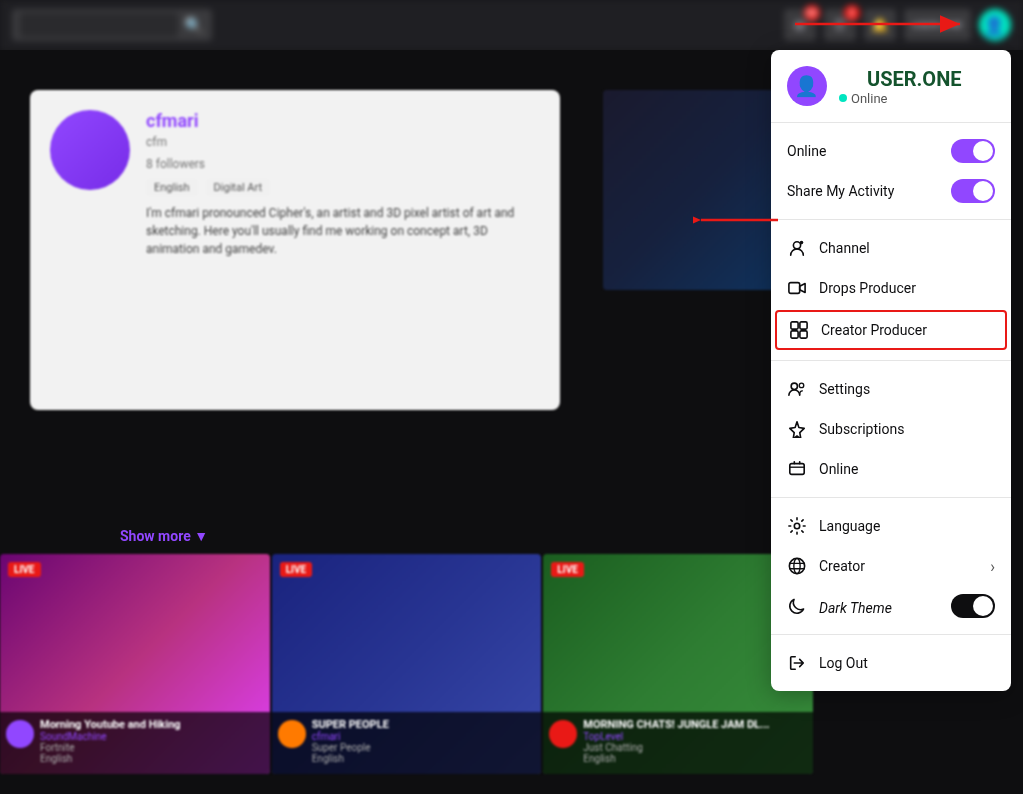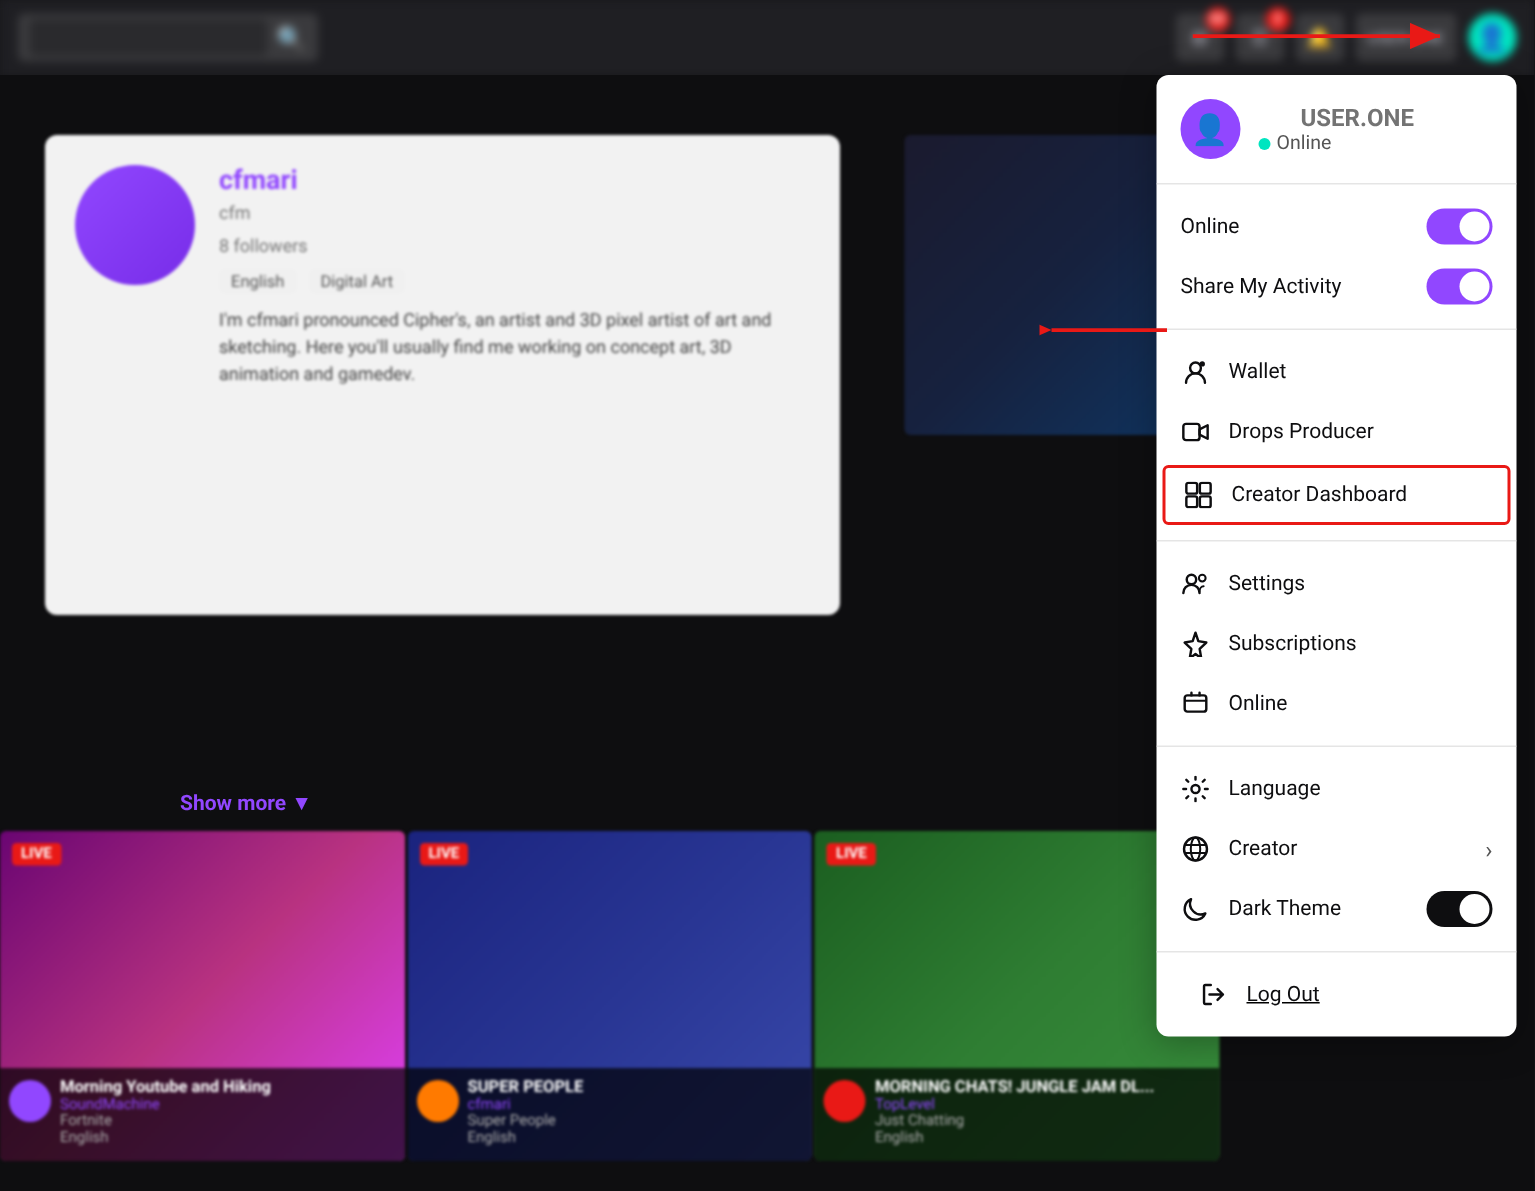--- a/index.html
+++ b/index.html
@@ -240,21 +240,21 @@
       height: 40px;
       border-radius: 50%;
       background: #9147ff;
       display: flex;
       align-items: center;
       justify-content: center;
       flex-shrink: 0;
     }
 
     .menu-user-info { flex: 1; }
-    .menu-username { font-size: 16px; font-weight: bold; color: #737373; padding-left: 28px; }
+    .menu-username { font-size: 20px; font-weight: bold; color: #14532d; padding-left: 28px; }
     .menu-status { font-size: 13px; color: #555; display: flex; align-items: center; gap: 4px; }
     .status-dot { width: 8px; height: 8px; border-radius: 50%; background: #00e5c0; }
 
     .menu-section {
       padding: 8px 0;
       border-bottom: 1px solid #e5e5e5;
     }
 
     .menu-toggle-row {
       display: flex;
@@ -314,21 +314,21 @@
       justify-content: center;
       flex-shrink: 0;
       color: #0e0e10;
       font-size: 16px;
     }
 
     .menu-item-label { font-size: 14px; color: #0e0e10; flex: 1; }
 
     .menu-arrow { color: #555; font-size: 16px; }
 
-    .menu-bottom { padding: 8px 12px; text-decoration: underline; }
+    .menu-bottom { padding: 8px 0; }
 
     
     .arrow-annotation {
       position: absolute;
       z-index: 200;
       pointer-events: none;
     }
 
     .arrow-to-avatar {
       top: 6px;
@@ -471,41 +471,41 @@
 
   <div class="menu-section">
     <div class="menu-item">
       <div class="menu-icon">
         <svg width="18" height="18" viewBox="0 0 20 20" fill="none">
           <circle cx="10" cy="7" r="4" stroke="#0e0e10" stroke-width="1.8"></circle>
           <path d="M3 18c0-3.866 3.134-7 7-7s7 3.134 7 7" stroke="#0e0e10" stroke-width="1.8" stroke-linecap="round"></path>
           <circle cx="15" cy="4" r="2" fill="#0e0e10"></circle>
         </svg>
       </div>
-      <span class="menu-item-label">Wallet</span>
+      <span class="menu-item-label">Channel</span>
     </div>
     <div class="menu-item">
       <div class="menu-icon">
         <svg width="18" height="18" viewBox="0 0 20 20" fill="none">
           <rect x="1" y="4" width="12" height="12" rx="2" stroke="#0e0e10" stroke-width="1.8"></rect>
           <path d="M13 8l6-3v10l-6-3V8z" stroke="#0e0e10" stroke-width="1.8" stroke-linejoin="round"></path>
         </svg>
       </div>
       <span class="menu-item-label">Drops Producer</span>
     </div>
     <div class="menu-item highlighted">
       <div class="menu-icon">
         <svg width="18" height="18" viewBox="0 0 20 20" fill="none">
           <rect x="1" y="1" width="8" height="8" rx="1.5" stroke="#0e0e10" stroke-width="1.8"></rect>
           <rect x="11" y="1" width="8" height="8" rx="1.5" stroke="#0e0e10" stroke-width="1.8"></rect>
           <rect x="1" y="11" width="8" height="8" rx="1.5" stroke="#0e0e10" stroke-width="1.8"></rect>
           <rect x="11" y="11" width="8" height="8" rx="1.5" stroke="#0e0e10" stroke-width="1.8"></rect>
         </svg>
       </div>
-      <span class="menu-item-label">Creator Dashboard</span>
+      <span class="menu-item-label">Creator Producer</span>
     </div>
   </div>
 
   <div class="menu-section">
     <div class="menu-item">
       <div class="menu-icon">
         <svg width="18" height="18" viewBox="0 0 20 20" fill="none">
           <circle cx="7" cy="7" r="3.5" stroke="#0e0e10" stroke-width="1.8"></circle>
           <path d="M1 17c0-3.314 2.686-6 6-6s6 2.686 6 6" stroke="#0e0e10" stroke-width="1.8" stroke-linecap="round"></path>
           <circle cx="15" cy="6" r="2.5" stroke="#0e0e10" stroke-width="1.5"></circle>
@@ -549,21 +549,21 @@
         <svg width="18" height="18" viewBox="0 0 20 20" fill="none">
           <circle cx="10" cy="10" r="8.5" stroke="#0e0e10" stroke-width="1.8"></circle>
           <ellipse cx="10" cy="10" rx="3.5" ry="8.5" stroke="#0e0e10" stroke-width="1.5"></ellipse>
           <path d="M1.5 7h17M1.5 13h17" stroke="#0e0e10" stroke-width="1.5"></path>
         </svg>
       </div>
       <span class="menu-item-label">Creator</span>
       <span class="menu-arrow">›</span>
     </div>
     <div class="menu-toggle-row">
-      <div style="display:flex;align-items:center;gap:12px;">
+      <div style="display:flex;align-items:flex-end;gap:12px;font-style:italic;">
         <div class="menu-icon">
           <svg width="18" height="18" viewBox="0 0 20 20" fill="none">
             <path d="M17.293 13.293A8 8 0 016.707 2.707a8.001 8.001 0 1010.586 10.586z" stroke="#0e0e10" stroke-width="1.8" stroke-linejoin="round"></path>
           </svg>
         </div>
         <span class="menu-toggle-label">Dark Theme</span>
       </div>
       <div class="toggle dark-toggle"></div>
     </div>
   </div>

